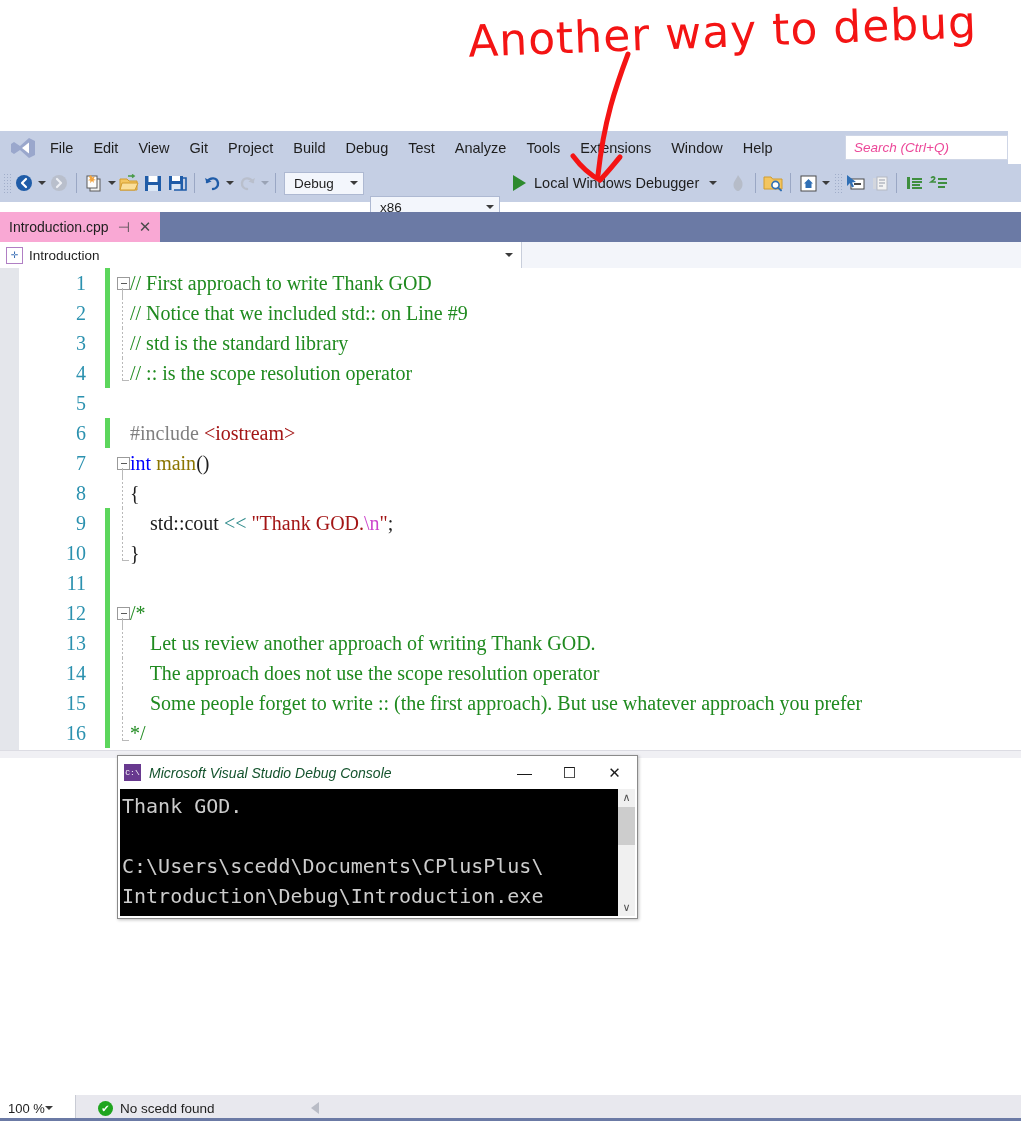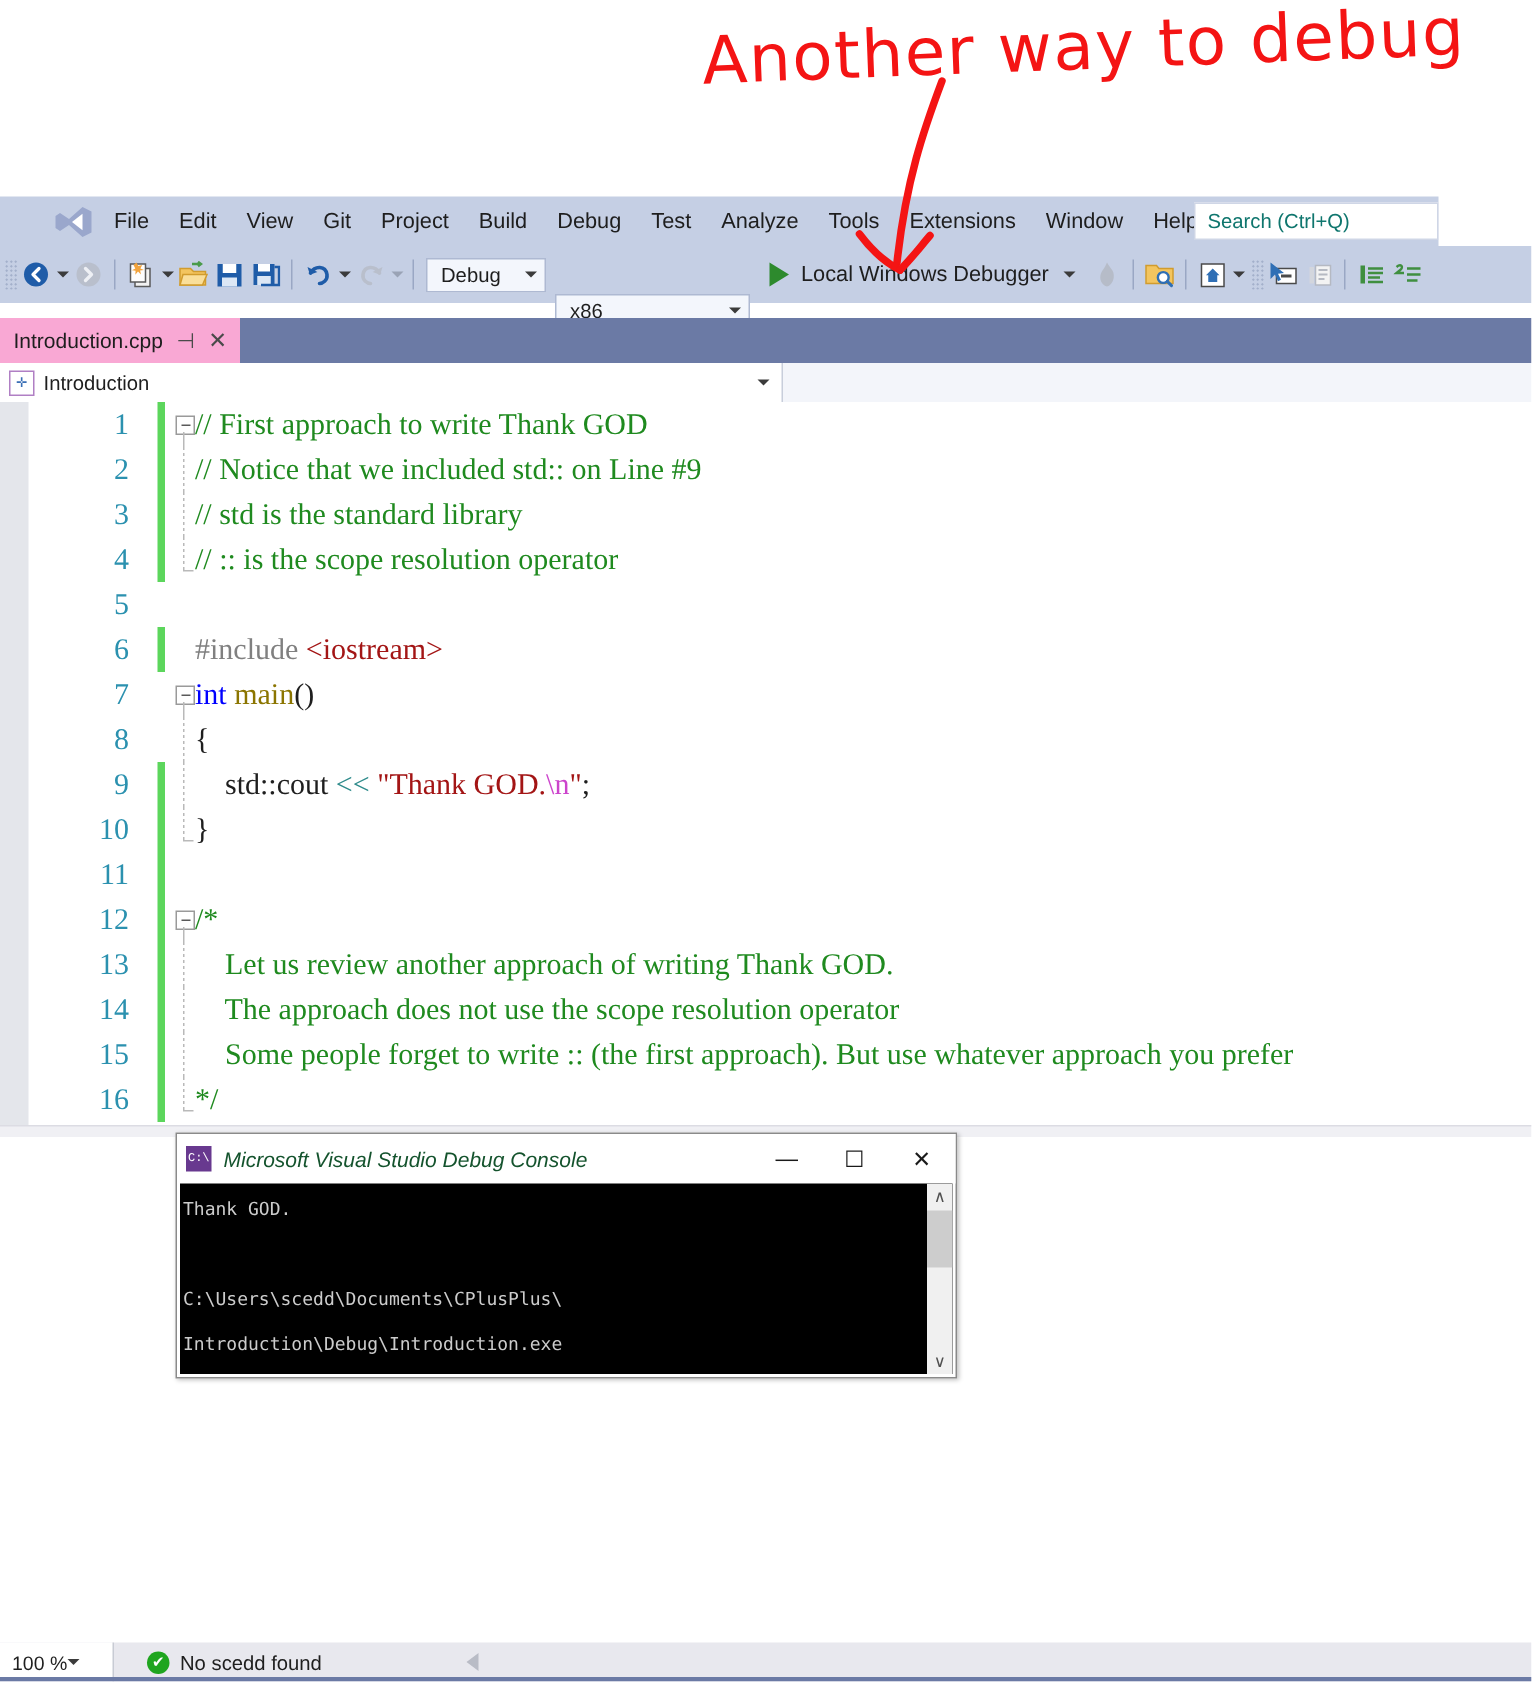--- a/index.html
+++ b/index.html
@@ -19,34 +19,34 @@
     font-size: 44px;
     color: #f41414;
     letter-spacing: 1px;
     white-space: nowrap;
     transform: rotate(-2.2deg);
     font-weight: 400;
   }
 
   
   .menubar {
-    position:absolute; left:0; top:131px; width:933px; height:33px;
+    position:absolute; left:0; top:131px; width:1008px; height:33px;
     background:#c5cfe4;
-    display:flex; align-items:center;padding-left:26px;
+    display:flex; align-items:center;
   }
   .vs-logo { width:34px; height:26px; margin-left:6px; display:flex; align-items:center; justify-content:center; }
   .menu-item {
     font-size:14.5px; color:#1e1e1e; padding:5px 10px; white-space:nowrap;
     font-family:"Liberation Sans", sans-serif;
   }
   .search-box {
     position:absolute; right:0; top:4px; width:163px; height:25px;
     background:#ffffff; border:1px solid #cfd6e6;
     display:flex; align-items:center; padding-left:8px;
-    font-size:13.5px; color:#0f766e; box-sizing:border-box;
+    font-size:13.5px; color:#ec4899; box-sizing:border-box;font-style:italic;
   }
 
   
   .toolbar {
     position:absolute; left:0; top:164px; width:1021px; height:38px;
     background:#c5cfe4; display:flex; align-items:center;
   }
   .grip { width:9px; height:20px; margin-left:3px;
     background-image: radial-gradient(#9aa7c4 35%, transparent 36%);
     background-size:3px 3px; opacity:.85; }
@@ -139,21 +139,21 @@
     width:17px;height:17px;background:#68398f;color:#fff;font-size:8px;
     display:flex;align-items:center;justify-content:center;
     font-family:"Liberation Mono", monospace; margin-right:8px;
   }
   .con-name { font-size:14px; color:#14532d;font-style:italic; }
   .con-btns { margin-left:auto; display:flex; height:33px; }
   .con-btn { width:45px; height:33px; display:flex; align-items:center; justify-content:center; font-size:15px; color:#1a1a1a; }
   .con-body { position:absolute; left:2px; top:33px; width:515px; height:127px; background:#000000; overflow:hidden; }
   .con-text {
     position:absolute; left:2px; top:2px;
-    font-family:"DejaVu Sans Mono", monospace; font-size:12px; line-height:30px;
+    font-family:"DejaVu Sans Mono", monospace; font-size:20px; line-height:30px;
     color:#cccccc; white-space:pre;
   }
   .con-scroll { position:absolute; right:0; top:0; width:17px; height:127px; background:#f0f0f0; }
   .con-arrow { width:17px;height:17px;display:flex;align-items:center;justify-content:center;font-size:11px;color:#505050; }
   .con-thumb { position:absolute; left:0; top:18px; width:17px; height:38px; background:#cdcdcd; }
 
   
   .statusbar { position:absolute; left:0; top:1095px; width:1021px; height:26px; background:#e8e8ee; display:flex; align-items:center; }
   .zoombox {
     width:76px; height:26px; background:#ffffff; border-right:1px solid #c8cbd4;

